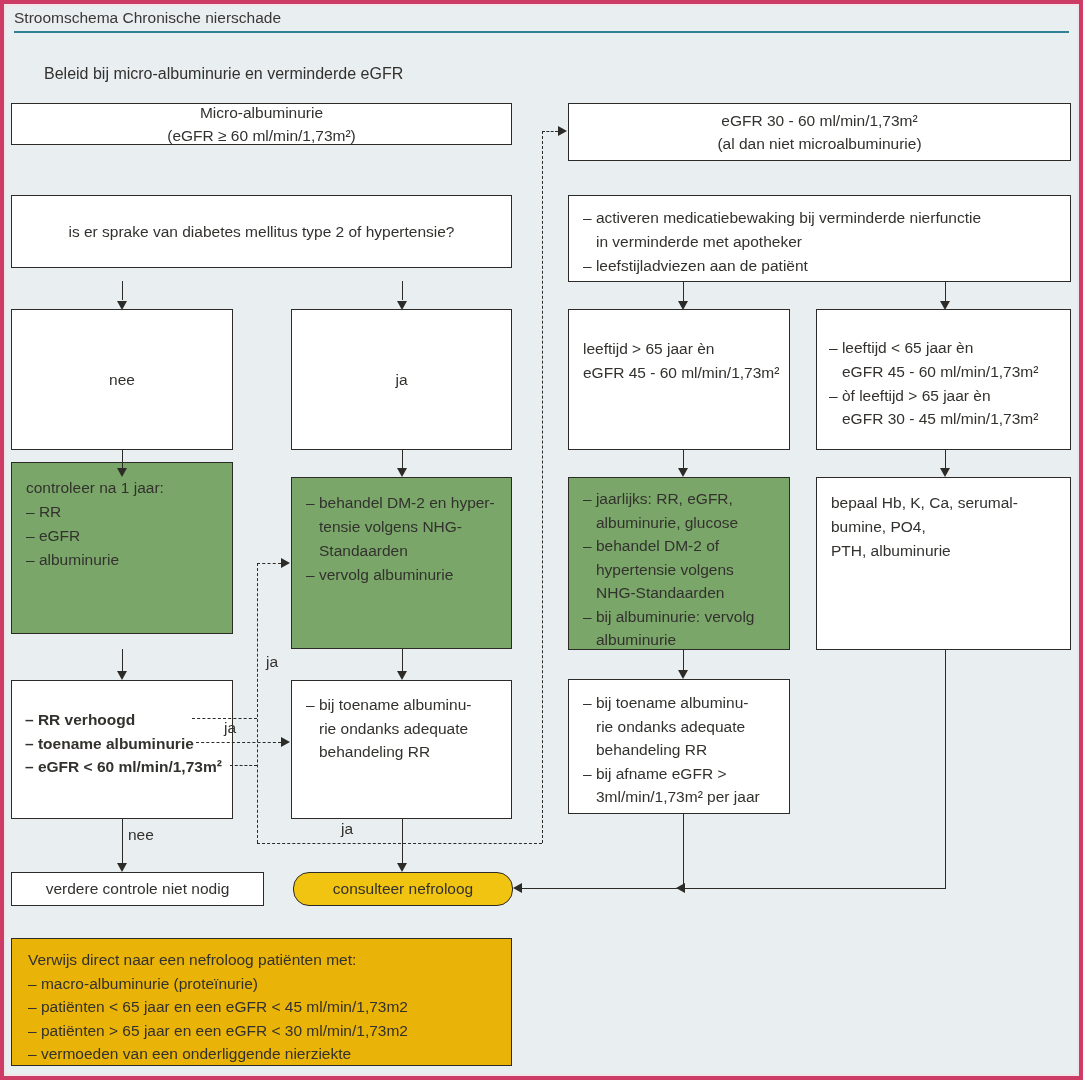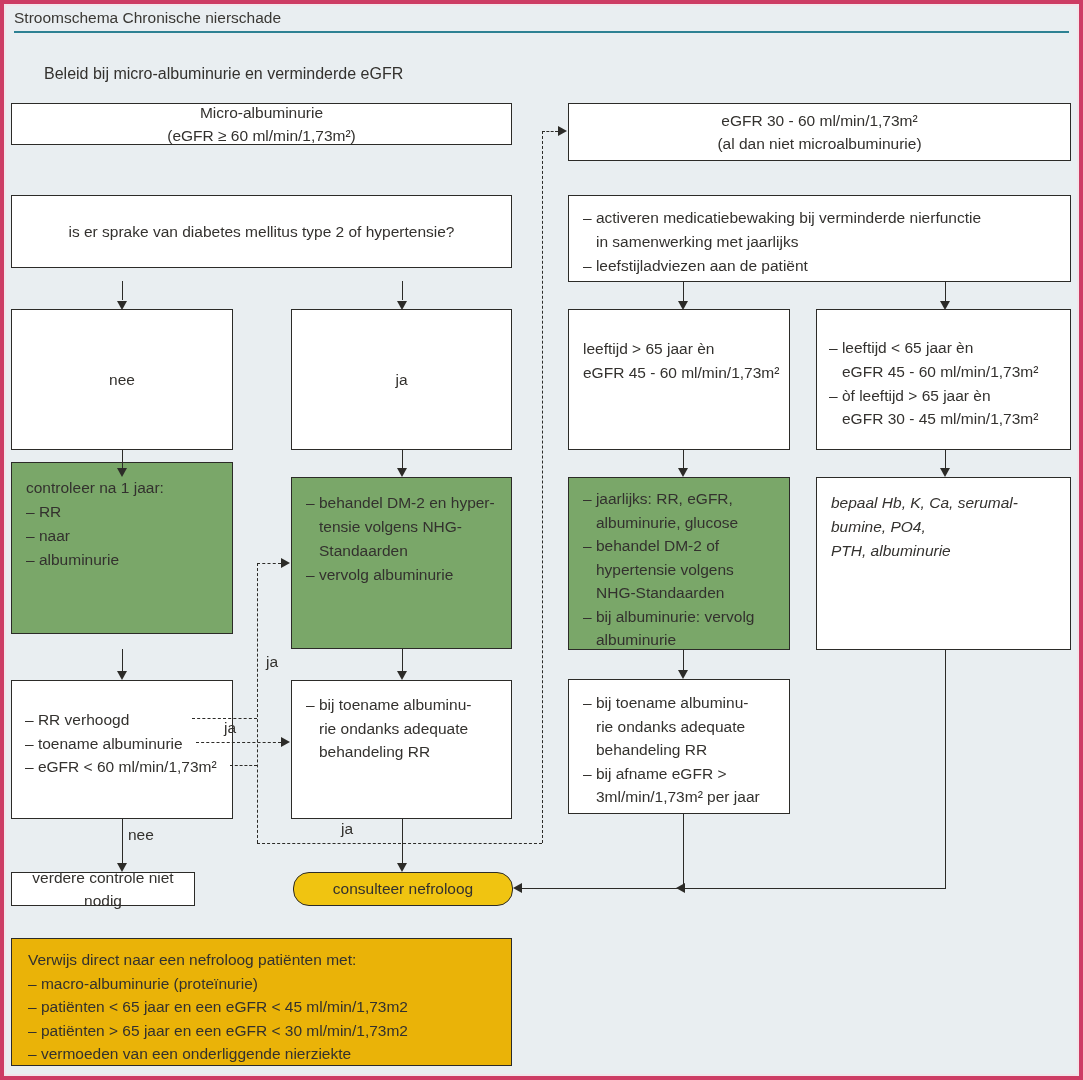--- a/index.html
+++ b/index.html
@@ -46,21 +46,21 @@
   <div class="box center" style="left:568px;top:103px;width:503px;height:58px;">
     <span class="ln">eGFR 30 - 60 ml/min/1,73m²</span>
     <span class="ln">(al dan niet microalbuminurie)</span>
   </div>
 
   <div class="box center" style="left:11px;top:195px;width:501px;height:73px;">
     <span class="ln">is er sprake van diabetes mellitus type 2 of hypertensie?</span>
   </div>
   <div class="box" style="left:568px;top:195px;width:503px;height:87px;padding:10px 14px;line-height:24px;">
     <span class="ln">– activeren medicatiebewaking bij verminderde nierfunctie</span>
-    <span class="ln cont">in samenwerking met jaarlijks</span>
+    <span class="ln cont">in verminderde met apotheker</span>
     <span class="ln">– leefstijladviezen aan de patiënt</span>
   </div>
 
   <div class="box center" style="left:11px;top:309px;width:222px;height:141px;">
     <span class="ln">nee</span>
   </div>
   <div class="box center" style="left:291px;top:309px;width:221px;height:141px;">
     <span class="ln">ja</span>
   </div>
   <div class="box" style="left:568px;top:309px;width:222px;height:141px;padding:27px 8px 0 14px;line-height:24px;">
@@ -70,63 +70,63 @@
   <div class="box" style="left:816px;top:309px;width:255px;height:141px;padding:26px 6px 0 12px;line-height:23.8px;">
     <span class="ln">– leeftijd &lt; 65 jaar èn</span>
     <span class="ln cont">eGFR 45 - 60 ml/min/1,73m²</span>
     <span class="ln">– òf leeftijd &gt; 65 jaar èn</span>
     <span class="ln cont">eGFR 30 - 45 ml/min/1,73m²</span>
   </div>
 
   <div class="box green" style="left:11px;top:462px;width:222px;height:172px;padding:13px 8px 0 14px;line-height:24px;">
     <span class="ln">controleer na 1 jaar:</span>
     <span class="ln">– RR</span>
-    <span class="ln">– naar</span>
+    <span class="ln">– eGFR</span>
     <span class="ln">– albuminurie</span>
   </div>
   <div class="box green" style="left:291px;top:477px;width:221px;height:172px;padding:13px 6px 0 14px;line-height:24px;">
     <span class="ln">– behandel DM-2 en hyper-</span>
     <span class="ln cont">tensie volgens NHG-</span>
     <span class="ln cont">Standaarden</span>
     <span class="ln">– vervolg albuminurie</span>
   </div>
   <div class="box green" style="left:568px;top:477px;width:222px;height:173px;padding:9px 4px 0 14px;line-height:23.5px;">
     <span class="ln">– jaarlijks: RR, eGFR,</span>
     <span class="ln cont">albuminurie, glucose</span>
     <span class="ln">– behandel DM-2 of</span>
     <span class="ln cont">hypertensie volgens</span>
     <span class="ln cont">NHG-Standaarden</span>
     <span class="ln">– bij albuminurie: vervolg</span>
     <span class="ln cont">albuminurie</span>
   </div>
-  <div class="box" style="left:816px;top:477px;width:255px;height:173px;padding:13px 6px 0 14px;line-height:24px;font-style:italic;">
+  <div class="box" style="left:816px;top:477px;width:255px;height:173px;padding:13px 6px 0 14px;line-height:24px;">
     <span class="ln">bepaal Hb, K, Ca, serumal-</span>
     <span class="ln">bumine, PO4,</span>
     <span class="ln">PTH, albuminurie</span>
   </div>
 
-  <div class="box" style="left:11px;top:680px;width:222px;height:139px;padding:0 4px 12px 13px;display:flex;flex-direction:column;justify-content:center;">
+  <div class="box" style="left:11px;top:680px;width:222px;height:139px;padding:0 4px 12px 13px;display:flex;flex-direction:column;justify-content:center;font-weight:bold;">
     <span class="ln">– RR verhoogd</span>
     <span class="ln">– toename albuminurie</span>
     <span class="ln">– eGFR &lt; 60 ml/min/1,73m²</span>
   </div>
   <div class="box" style="left:291px;top:680px;width:221px;height:139px;padding:12px 6px 0 14px;">
     <span class="ln">– bij toename albuminu-</span>
     <span class="ln cont">rie ondanks adequate</span>
     <span class="ln cont">behandeling RR</span>
   </div>
   <div class="box" style="left:568px;top:679px;width:222px;height:135px;padding:11px 2px 0 14px;">
     <span class="ln">– bij toename albuminu-</span>
     <span class="ln cont">rie ondanks adequate</span>
     <span class="ln cont">behandeling RR</span>
     <span class="ln">– bij afname eGFR &gt;</span>
     <span class="ln cont">3ml/min/1,73m² per jaar</span>
   </div>
 
-  <div class="box center" style="left:11px;top:872px;width:184px;height:34px;">
+  <div class="box center" style="left:11px;top:872px;width:253px;height:34px;">
     <span class="ln">verdere controle niet nodig</span>
   </div>
   <div class="box yellow center" style="left:293px;top:872px;width:220px;height:34px;">
     <span class="ln">consulteer nefroloog</span>
   </div>
 
   <div class="box orange" style="left:11px;top:938px;width:501px;height:128px;padding:9px 10px 0 16px;line-height:23.5px;">
     <span class="ln">Verwijs direct naar een nefroloog patiënten met:</span>
     <span class="ln">– macro-albuminurie (proteïnurie)</span>
     <span class="ln">– patiënten &lt; 65 jaar en een eGFR &lt; 45 ml/min/1,73m2</span>

